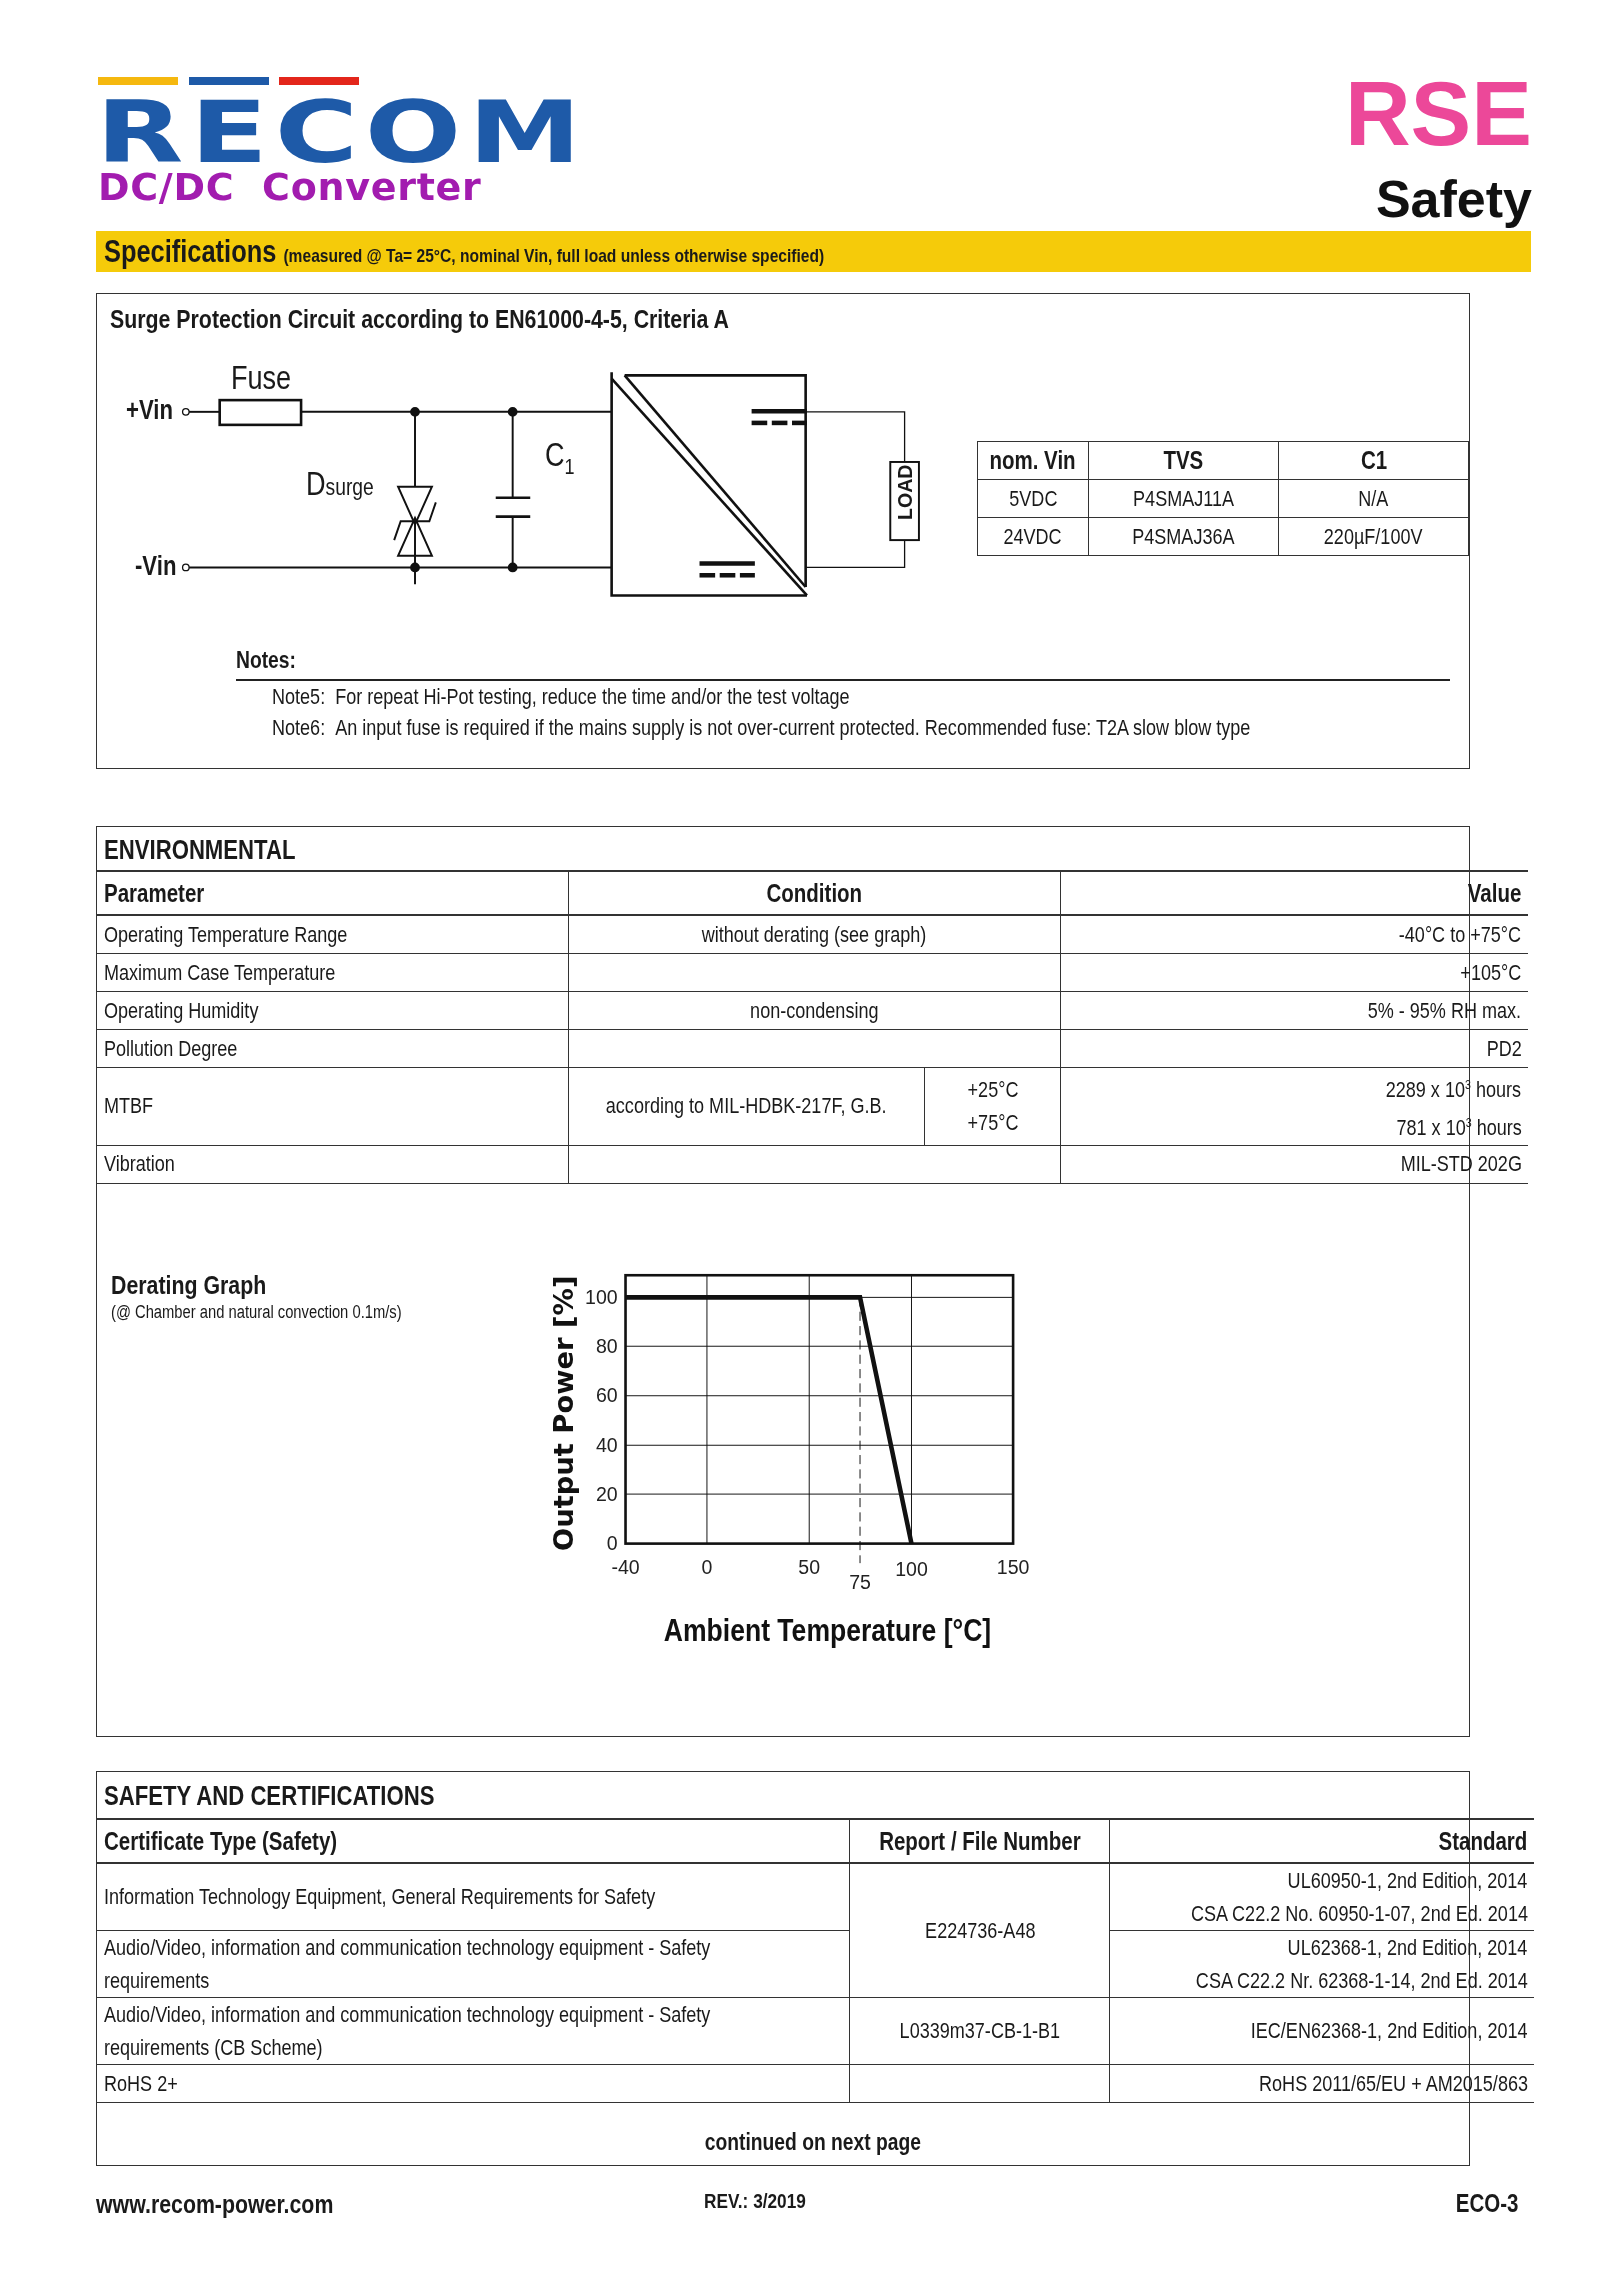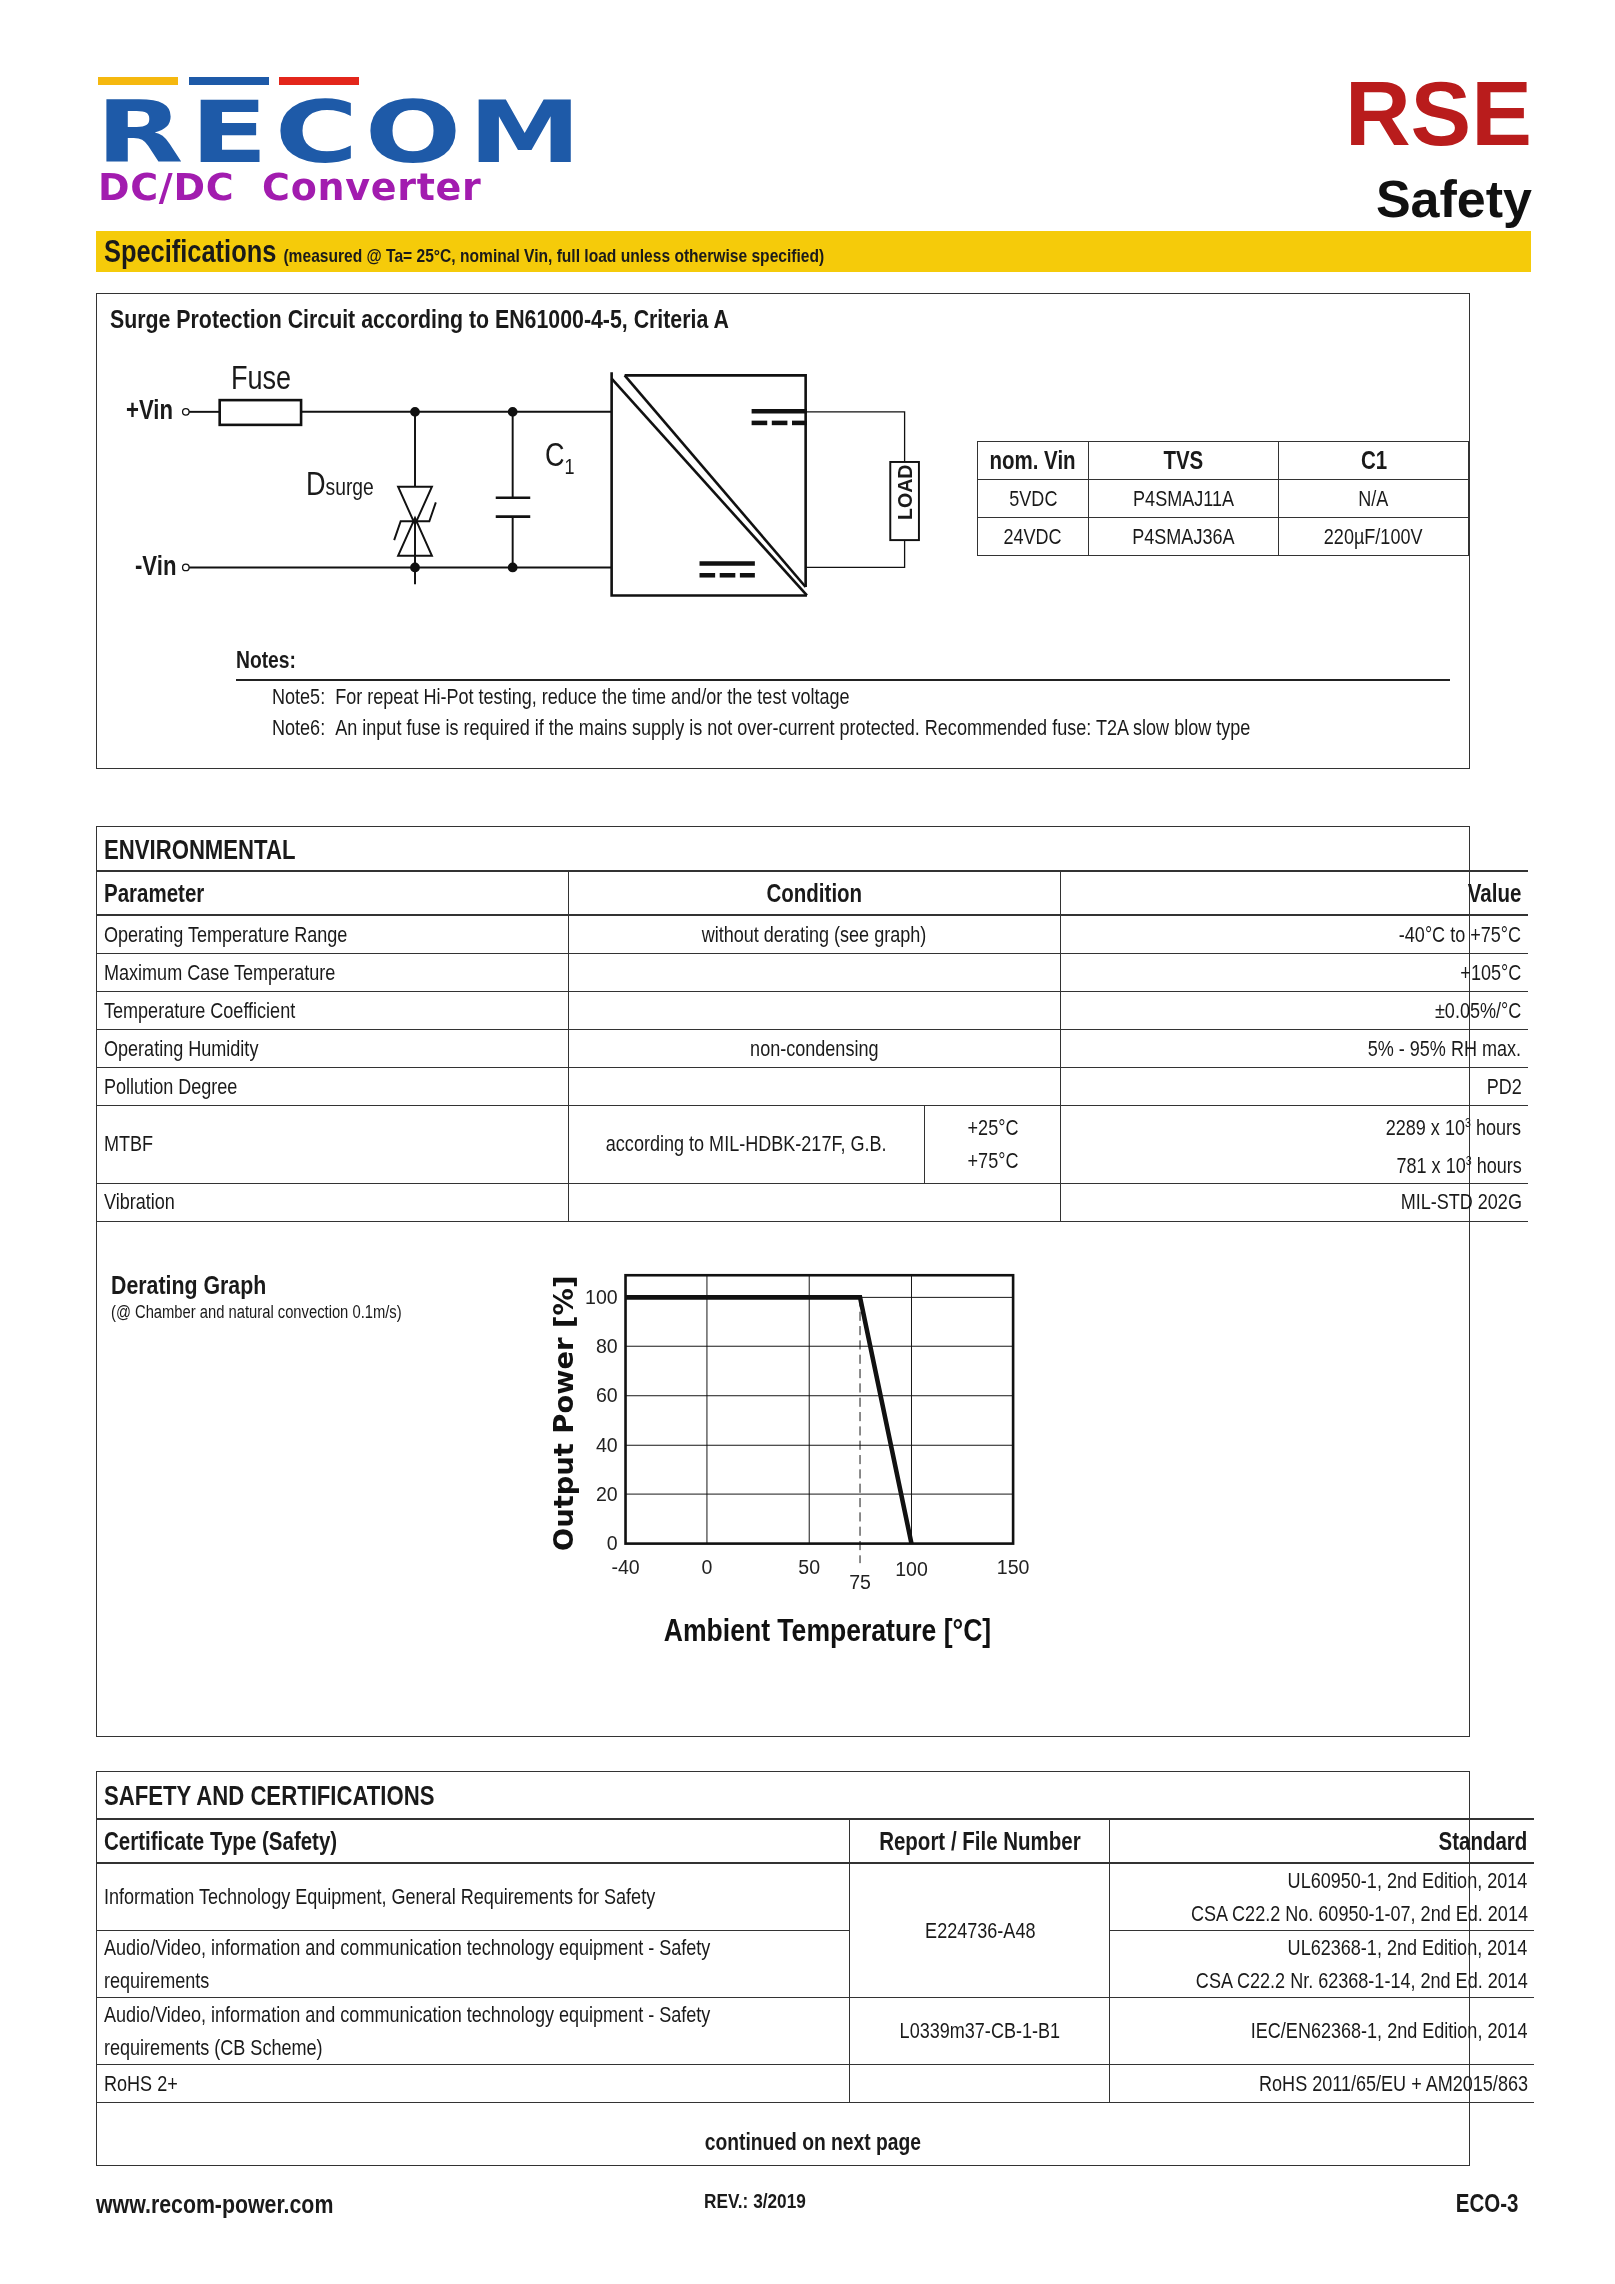--- a/index.html
+++ b/index.html
@@ -2,21 +2,21 @@
 <html style="font-size:10.4px"><head>
 <meta charset="utf-8">
 <style>
   html,body{margin:0;padding:0;background:#fff;}
   body{width:1616px;height:2284px;position:relative;overflow:hidden;font-family:"Liberation Sans",sans-serif;color:#1a1a1a;}
   .abs{position:absolute;}
   
   .logo-bar{position:absolute;height:7.8px;top:77px;}
   .logo-text{position:absolute;left:96px;top:89px;font-family:"DejaVu Sans",sans-serif;font-weight:bold;font-size:86px;letter-spacing:5.2px;color:#1e5aa8;line-height:1;transform:scaleX(1.32);transform-origin:left top;}
   .logo-sub{position:absolute;left:98px;top:168px;font-family:"DejaVu Sans",sans-serif;font-weight:bold;font-size:38px;color:#a21caf;line-height:1;letter-spacing:0.7px;}
-  .series-title{position:absolute;right:84px;top:68px;font-weight:bold;font-size:91px;line-height:1;color:#b91c1c;}
+  .series-title{position:absolute;right:84px;top:68px;font-weight:bold;font-size:91px;line-height:1;color:#ec4899;}
   .series-sub{position:absolute;right:84px;top:173px;font-weight:bold;font-size:52px;line-height:1;color:#111;}
   .spec-banner{position:absolute;left:96px;top:231px;width:1435px;height:41px;background:#f5cb0a;}
   .spec-banner .big{position:absolute;left:7.8px;top:3.9px;font-weight:bold;font-size:31px;line-height:34px;transform:scaleX(0.82);transform-origin:left top;white-space:nowrap;}
   .spec-banner .small{font-size:19px;font-weight:bold;}
   
   .box{position:absolute;left:96px;width:1374px;border:1.3px solid #333;box-sizing:border-box;}
   .cond{transform:scaleX(0.82);transform-origin:left top;white-space:nowrap;display:inline-block;}
   
   .surge-table{position:absolute;left:979px;top:442px;border-collapse:collapse;}
   .surge-table td{border:1.3px solid #333;text-align:center;height:37px;padding:0;font-size:22px;}
@@ -153,25 +153,20 @@
       <td class="l"><span class="sq-l">Operating Temperature Range</span></td>
       <td class="c" colspan="2"><span class="sq-c">without derating (see graph)</span></td>
       <td class="r"><span class="sq-r">-40°C to +75°C</span></td>
     </tr>
     <tr data-name="table-row">
       <td class="l"><span class="sq-l">Maximum Case Temperature</span></td>
       <td class="c" colspan="2"><span class="sq-c"></span></td>
       <td class="r"><span class="sq-r">+105°C</span></td>
     </tr>
     <tr data-name="table-row">
-      <td class="l"><span class="sq-l">Temperature Coefficient</span></td>
-      <td class="c" colspan="2"><span class="sq-c"></span></td>
-      <td class="r"><span class="sq-r">±0.05%/°C</span></td>
-    </tr>
-    <tr data-name="table-row">
       <td class="l"><span class="sq-l">Operating Humidity</span></td>
       <td class="c" colspan="2"><span class="sq-c">non-condensing</span></td>
       <td class="r"><span class="sq-r">5% - 95% RH max.</span></td>
     </tr>
     <tr data-name="table-row">
       <td class="l"><span class="sq-l">Pollution Degree</span></td>
       <td class="c" colspan="2"><span class="sq-c"></span></td>
       <td class="r"><span class="sq-r">PD2</span></td>
     </tr>
     <tr data-name="table-row-mtbf">

